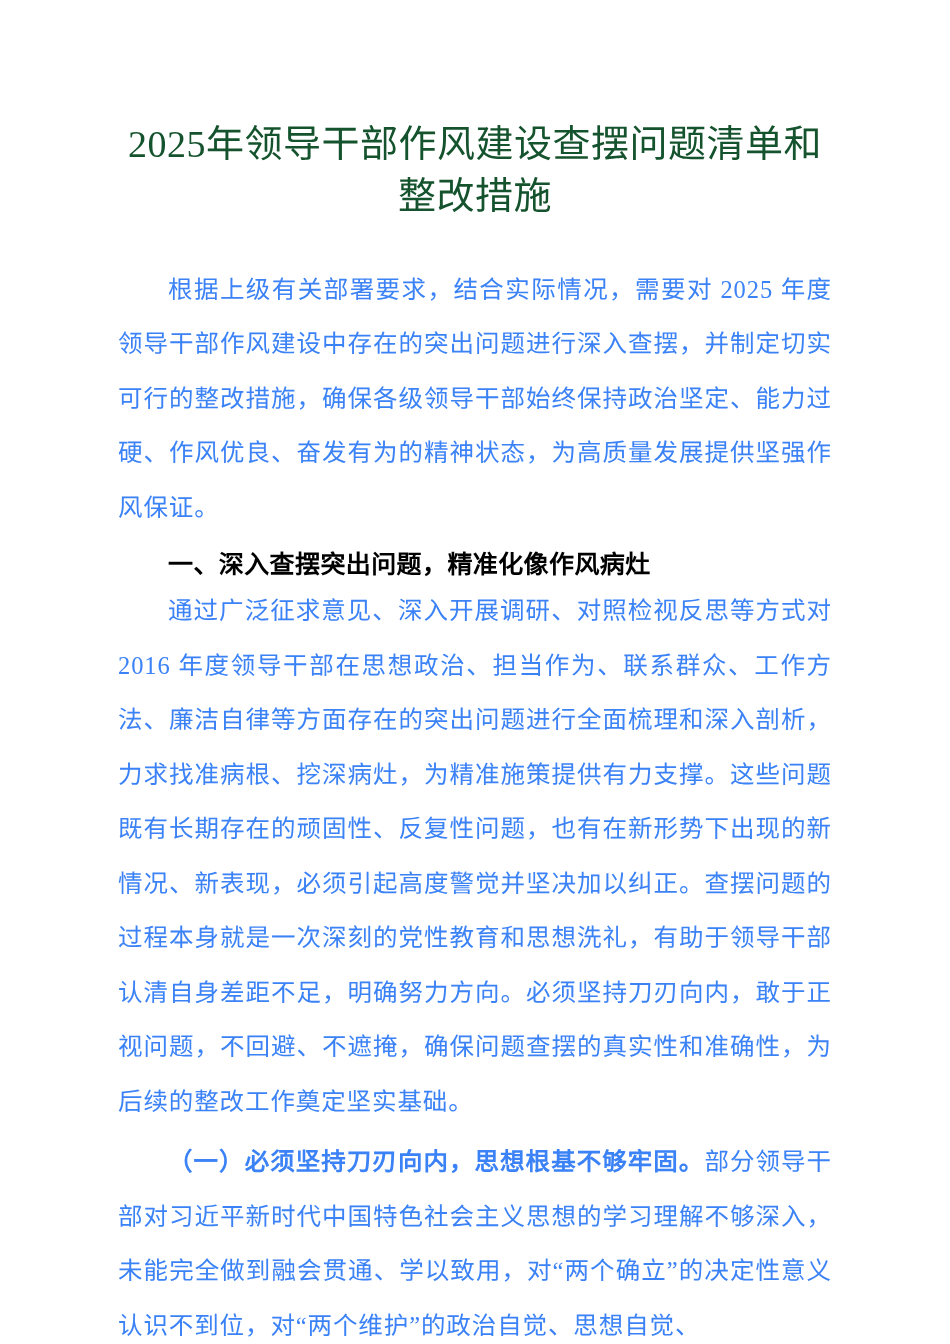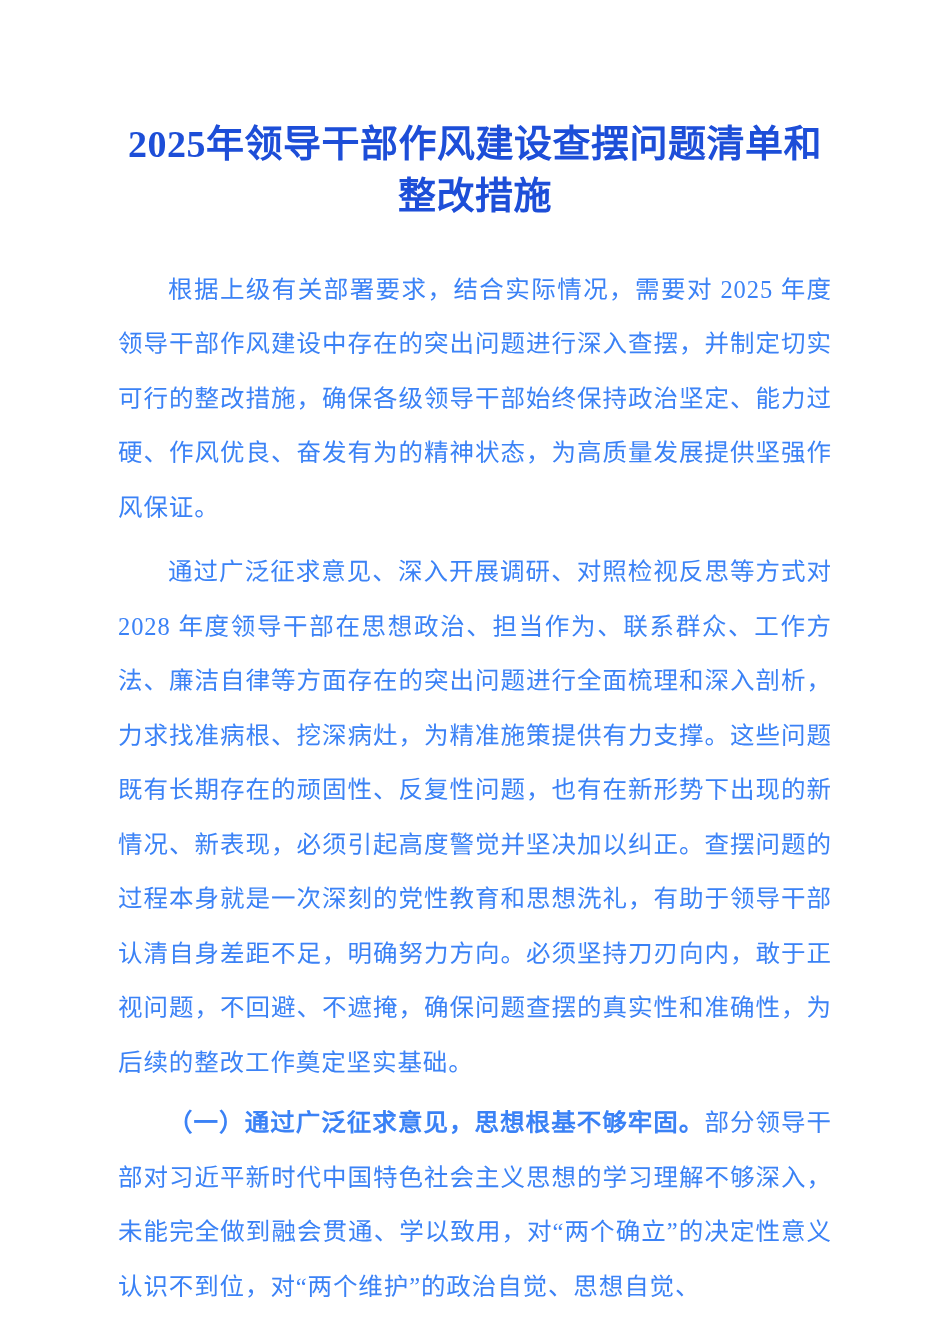--- a/index.html
+++ b/index.html
@@ -22,24 +22,24 @@
   .doc-body {
     position: absolute;
     left: 118px;
     top: 0;
     width: 714px;
   }
 
   
   .doc-title {
     font-family: "Liberation Serif", "DejaVu Serif", serif;
-    font-weight: 700;
+    font-weight: 400;
     font-size: 38px;
     line-height: 1.38;
-    color: #1d4ed8;
+    color: #14532d;
     text-align: center;
     margin: 0;
     padding-top: 118px;
     letter-spacing: 0.5px;
     word-break: break-all;
   }
 
   
   .section-heading {
     font-family: "Liberation Sans", "DejaVu Sans", sans-serif;
@@ -88,19 +88,20 @@
 
 <div class="page">
   <div class="doc-body">
 
     <h1 class="doc-title">2025年领导干部作风建设查摆问题清单和整改措施</h1>
 
     <p class="body-para lead-para">根据上级有关部署要求，结合实际情况，需要对 2025 年度领导干部作风建设中存在的突出问题进行深入查摆，并制定切实可行的整改措施，确保各级领导干部始终保持政治坚定、能力过硬、作风优良、奋发有为的精神状态，为高质量发展提供坚强作风保证。</p>
 
     <div class="spacer-sm"></div>
 
+    <h2 class="section-heading">一、深入查摆突出问题，精准化像作风病灶</h2>
 
-    <p class="body-para">通过广泛征求意见、深入开展调研、对照检视反思等方式对 2028 年度领导干部在思想政治、担当作为、联系群众、工作方法、廉洁自律等方面存在的突出问题进行全面梳理和深入剖析，力求找准病根、挖深病灶，为精准施策提供有力支撑。这些问题既有长期存在的顽固性、反复性问题，也有在新形势下出现的新情况、新表现，必须引起高度警觉并坚决加以纠正。查摆问题的过程本身就是一次深刻的党性教育和思想洗礼，有助于领导干部认清自身差距不足，明确努力方向。必须坚持刀刃向内，敢于正视问题，不回避、不遮掩，确保问题查摆的真实性和准确性，为后续的整改工作奠定坚实基础。</p>
+    <p class="body-para">通过广泛征求意见、深入开展调研、对照检视反思等方式对 2016 年度领导干部在思想政治、担当作为、联系群众、工作方法、廉洁自律等方面存在的突出问题进行全面梳理和深入剖析，力求找准病根、挖深病灶，为精准施策提供有力支撑。这些问题既有长期存在的顽固性、反复性问题，也有在新形势下出现的新情况、新表现，必须引起高度警觉并坚决加以纠正。查摆问题的过程本身就是一次深刻的党性教育和思想洗礼，有助于领导干部认清自身差距不足，明确努力方向。必须坚持刀刃向内，敢于正视问题，不回避、不遮掩，确保问题查摆的真实性和准确性，为后续的整改工作奠定坚实基础。</p>
 
-    <p class="body-para gap-before"><span class="sub-heading-lead">（一）通过广泛征求意见，思想根基不够牢固。</span><span>部分领导干部对习近平新时代中国特色社会主义思想的学习理解不够深入，未能完全做到融会贯通、学以致用，对“两个确立”的决定性意义认识不到位，对“两个维护”的政治自觉、思想自觉、</span></p>
+    <p class="body-para gap-before"><span class="sub-heading-lead">（一）必须坚持刀刃向内，思想根基不够牢固。</span><span>部分领导干部对习近平新时代中国特色社会主义思想的学习理解不够深入，未能完全做到融会贯通、学以致用，对“两个确立”的决定性意义认识不到位，对“两个维护”的政治自觉、思想自觉、</span></p>
 
   </div>
 </div>
 
 </body></html>

